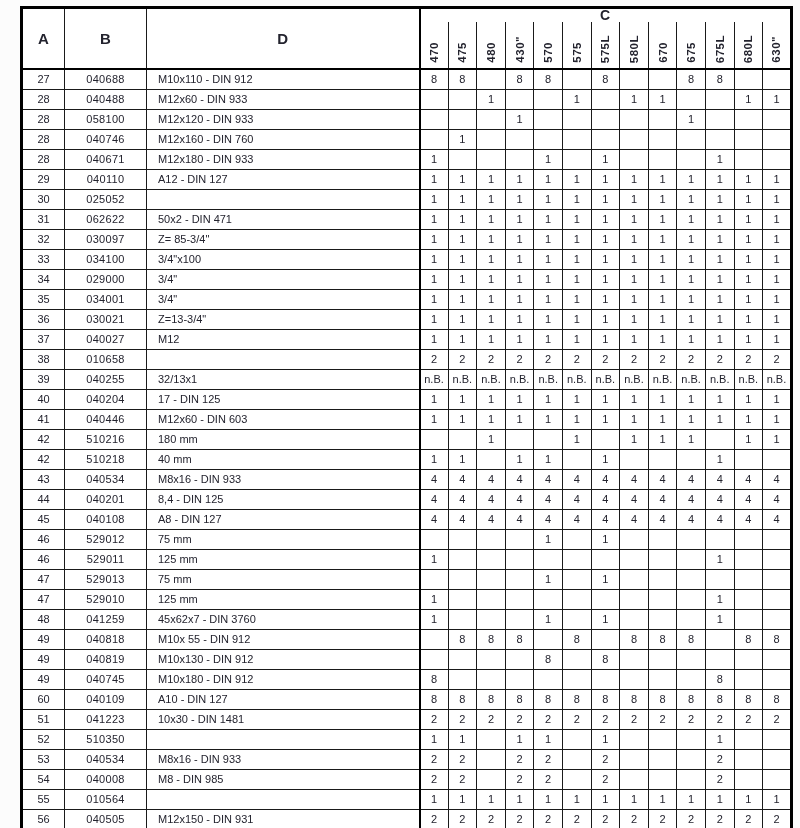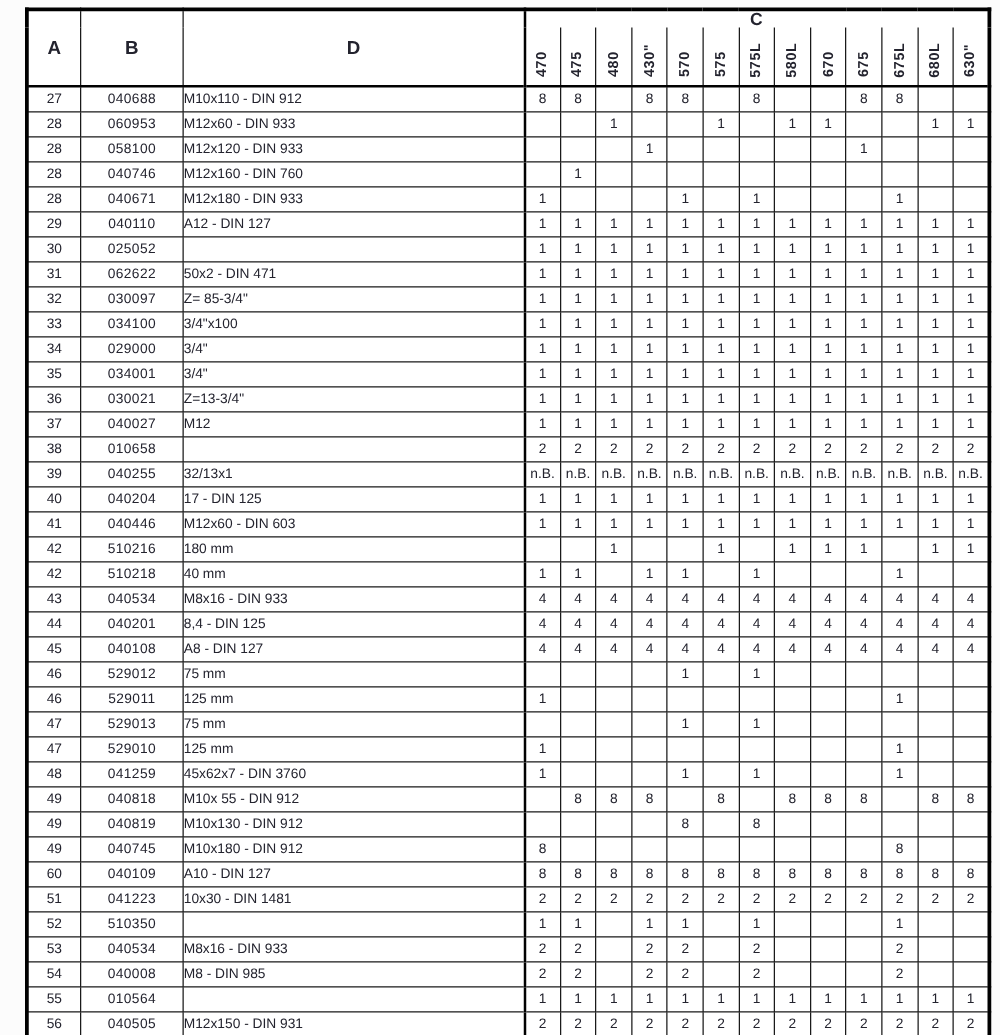--- a/index.html
+++ b/index.html
@@ -21,21 +21,21 @@
     border-top: none; padding-bottom: 1px; }
   th.model span { display: inline-block; writing-mode: vertical-rl;
     transform: rotate(180deg); font-size: 11.5px; font-weight: bold;
     letter-spacing: 0.5px; }
 
   thead { border-bottom: 2.5px solid #000; }
   .first-q { border-left: 2.5px solid #000; }
 
   tbody td { height: 19.3px; font-size: 11px; line-height: 19px;
     text-align: center; padding: 0; }
-  tbody td.col-d { text-align: left; padding-left: 0; }
+  tbody td.col-d { text-align: left; padding-left: 11px; }
   tbody td.col-b { letter-spacing: 0.3px; }
 
   .watermark { position: absolute; left: 52px; top: 662px;
     font-size: 72px; font-weight: bold; white-space: nowrap;
     letter-spacing: 0px; color: rgba(155,155,155,0.12);
     -webkit-text-fill-color: transparent;
     -webkit-text-stroke: 2px rgba(140,140,140,0.75);
     opacity: 0.6; pointer-events: none; z-index: 5; }
 </style>
 </head>
@@ -99,21 +99,21 @@
           <td class="col-q">8</td>
           <td class="col-q"></td>
           <td class="col-q"></td>
           <td class="col-q">8</td>
           <td class="col-q">8</td>
           <td class="col-q"></td>
           <td class="col-q"></td>
         </tr>
         <tr>
           <td class="col-a">28</td>
-          <td class="col-b">060953</td>
+          <td class="col-b">040488</td>
           <td class="col-d">M12x60 - DIN 933</td>
           <td class="col-q first-q"></td>
           <td class="col-q"></td>
           <td class="col-q">1</td>
           <td class="col-q"></td>
           <td class="col-q"></td>
           <td class="col-q">1</td>
           <td class="col-q"></td>
           <td class="col-q">1</td>
           <td class="col-q">1</td>

